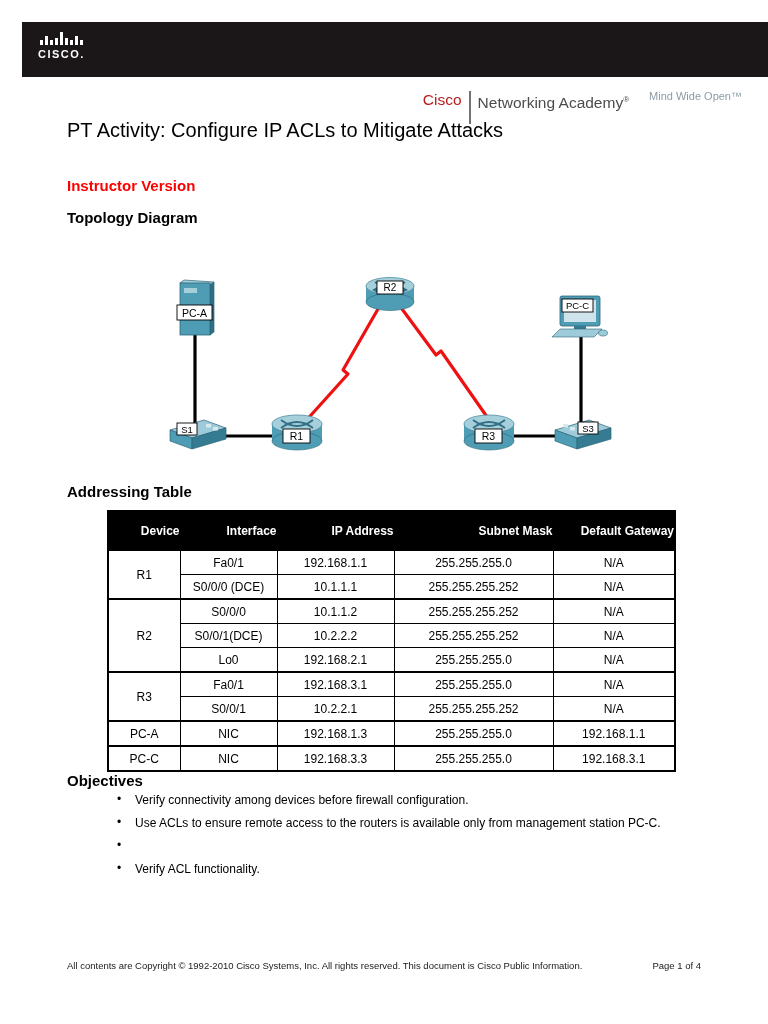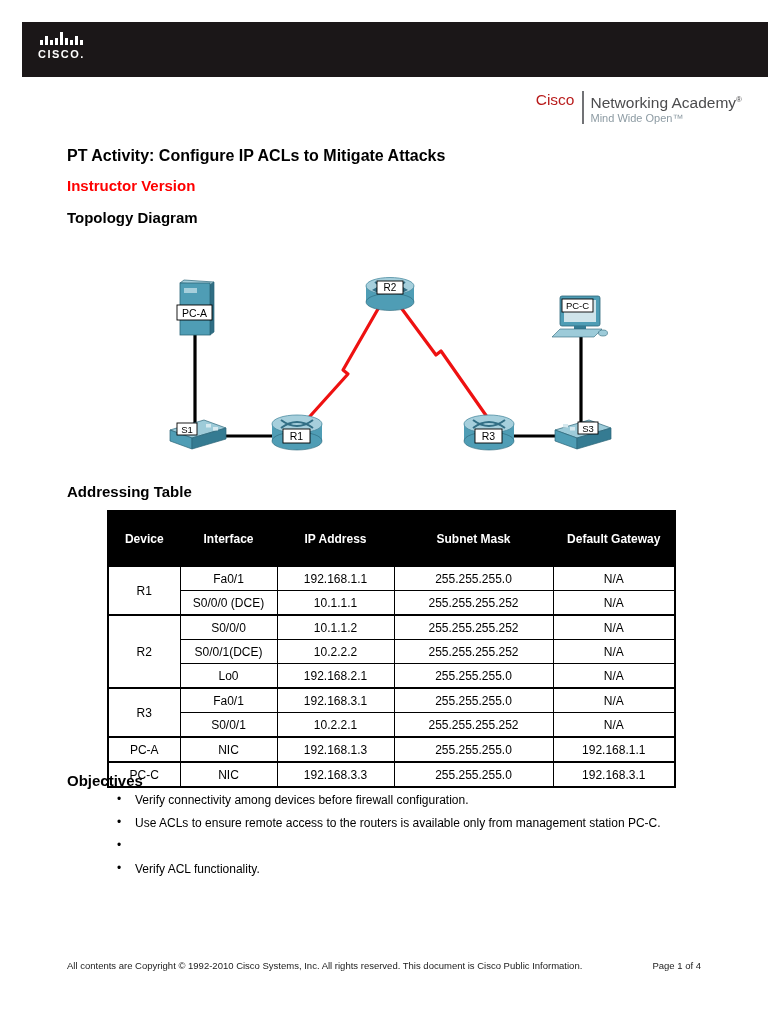--- a/index.html
+++ b/index.html
@@ -15,39 +15,39 @@
   .cisco-bars i:nth-child(1),.cisco-bars i:nth-child(3),
   .cisco-bars i:nth-child(7),.cisco-bars i:nth-child(9){height:5px;}
   .cisco-bars i:nth-child(2),.cisco-bars i:nth-child(8){height:9px;}
   .cisco-bars i:nth-child(4),.cisco-bars i:nth-child(6){height:7px;}
   .cisco-bars i:nth-child(5){height:13px;}
   .cisco-wordmark{color:#fff;font-size:11px;font-weight:bold;letter-spacing:1.5px;margin-top:3px;}
   
   .academy{position:absolute;top:90px;right:26px;display:flex;align-items:flex-start;}
   .ac-cisco{font-size:15.5px;color:#b91c1c;line-height:19px;}
   .ac-divider{width:2px;height:33px;background:#717275;margin:1px 7px 0 7px;}
-  .ac-col{display:flex;flex-direction:column;}
+  .ac-col{display:flex;flex-direction:row;gap:20px;}
   .ac-name{font-size:15.5px;color:#4c4c4e;line-height:19px;}
   .ac-name sup{font-size:8px;}
   .ac-tagline{font-size:11px;color:#8d9ba3;line-height:13px;}
   
-  .title{position:absolute;left:67px;top:147px;font-size:16px;font-weight:bold;margin:0;}
+  .title{position:absolute;left:67px;top:119px;font-size:20px;font-weight:normal;margin:0;}
   .version{position:absolute;left:67px;top:177px;font-size:15px;font-weight:bold;color:#fe0000;}
   .h2{position:absolute;left:67px;font-size:15px;font-weight:bold;margin:0;}
   .h-topology{top:209px;}
   .h-addressing{top:483px;}
   .h-objectives{top:772px;}
   
   .topology{position:absolute;left:0;top:240px;width:768px;height:235px;}
   .topology text{font-family:"Liberation Sans",sans-serif;fill:#000;}
   
   .addr-table{position:absolute;left:107px;top:510px;border-collapse:collapse;table-layout:fixed;}
   .addr-table th{
     background:#000;color:#fff;font-size:12px;font-weight:bold;height:37px;
-    border:1px solid #000;padding:8px;text-align:center;vertical-align:middle;
+    border:1px solid #000;padding:0;text-align:right;vertical-align:middle;
   }
   .addr-table td{
     border:1px solid #000;font-size:12px;height:23px;padding:0 2px;
     text-align:center;vertical-align:middle;background:#fff;
   }
   .addr-table{border:2px solid #000;}
   .addr-table tr.group-start td{border-top:2px solid #000;}
   
   .objectives{position:absolute;left:67px;top:793px;margin:0;padding:0;list-style:none;width:660px;}
   .objectives li{position:relative;padding-left:68px;font-size:12px;height:23px;line-height:15px;}

